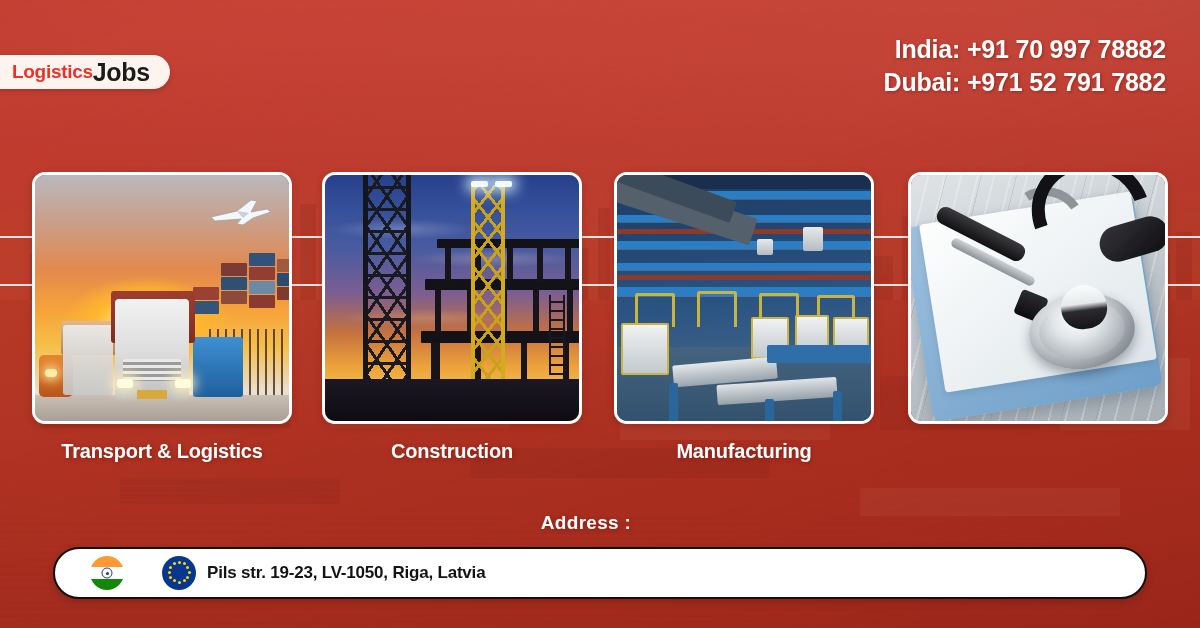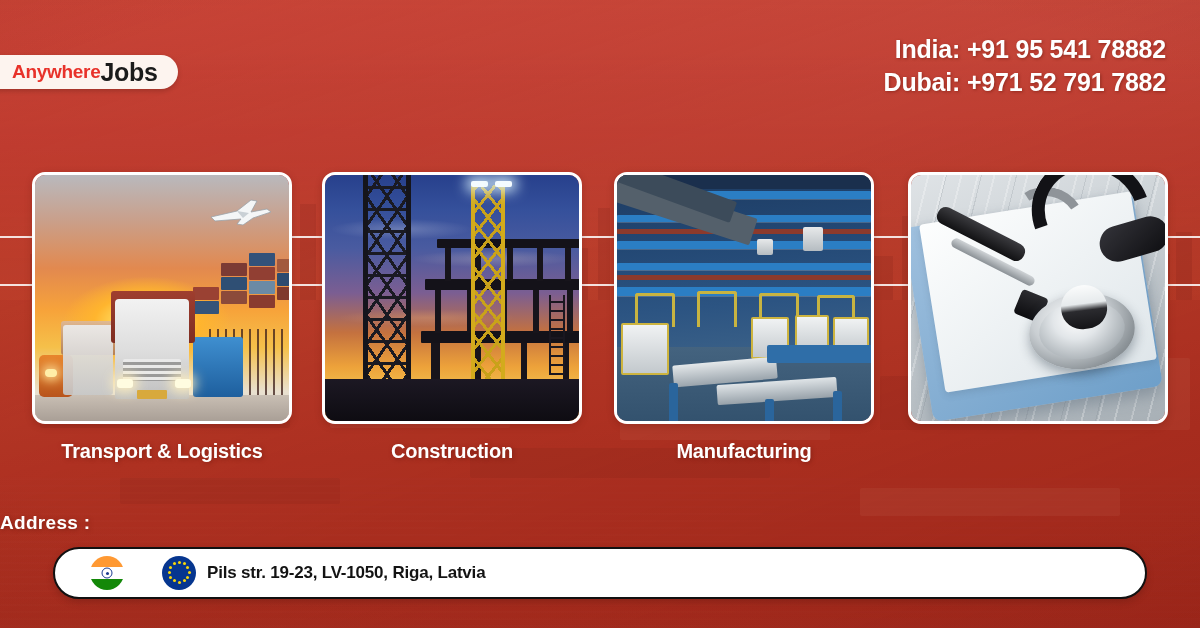--- a/index.html
+++ b/index.html
@@ -241,21 +241,21 @@
     transform:rotate(-7deg);
   }
   .ear-tip {
     position:absolute; right:-4px; top:46px; width:70px; height:36px;
     background:linear-gradient(150deg,#34343a,#0e0e11);
     border-radius:18px; transform:rotate(-16deg);
   }
 
   
   #address-title {
-    position:absolute; left:0; top:512px; width:1172px; text-align:left;
+    position:absolute; left:0; top:512px; width:1172px; text-align:center;
     color:#ffffff; font-size:19px; font-weight:700; letter-spacing:.3px;
     text-shadow:1px 1px 4px rgba(110,25,15,.6);
     z-index:6;
   }
   #address-bar {
     position:absolute; left:53px; top:547px; width:1094px; height:52px;
     background:#ffffff; border:2px solid #111111; border-radius:26px;
     display:flex; align-items:center; z-index:6;
     box-shadow:0 3px 7px rgba(80,20,12,.3);
   }
@@ -354,26 +354,26 @@
     <div class="water"></div>
   </div>
 
   <div class="warm-wash"></div>
   <div class="vignette"></div>
 
   <div class="rule r1"></div>
   <div class="rule r2"></div>
 
   <div id="logo-pill">
-    <span class="lg1">Anywhere</span>
+    <span class="lg1">Logistics</span>
       <span class="lg2">Jobs</span>
   </div>
 
   <div id="phones">
-    <div>India: +91 95 541 78882</div>
+    <div>India: +91 70 997 78882</div>
     <div>Dubai: +971 52 791 7882</div>
   </div>
 
   <div id="cards">
 
     <div class="card c1">
       <div class="photo">
         <div class="ph-sky1"></div>
         <svg class="plane" viewBox="0 0 66 30">
           <path d="M4 20 L30 14 L44 3 L50 4 L44 15 L60 12 L64 15 L46 21 L36 28 L30 27 L34 22 L8 24 Z" fill="#f4f6f7" stroke="#9aa2a8" stroke-width=".8"></path>

